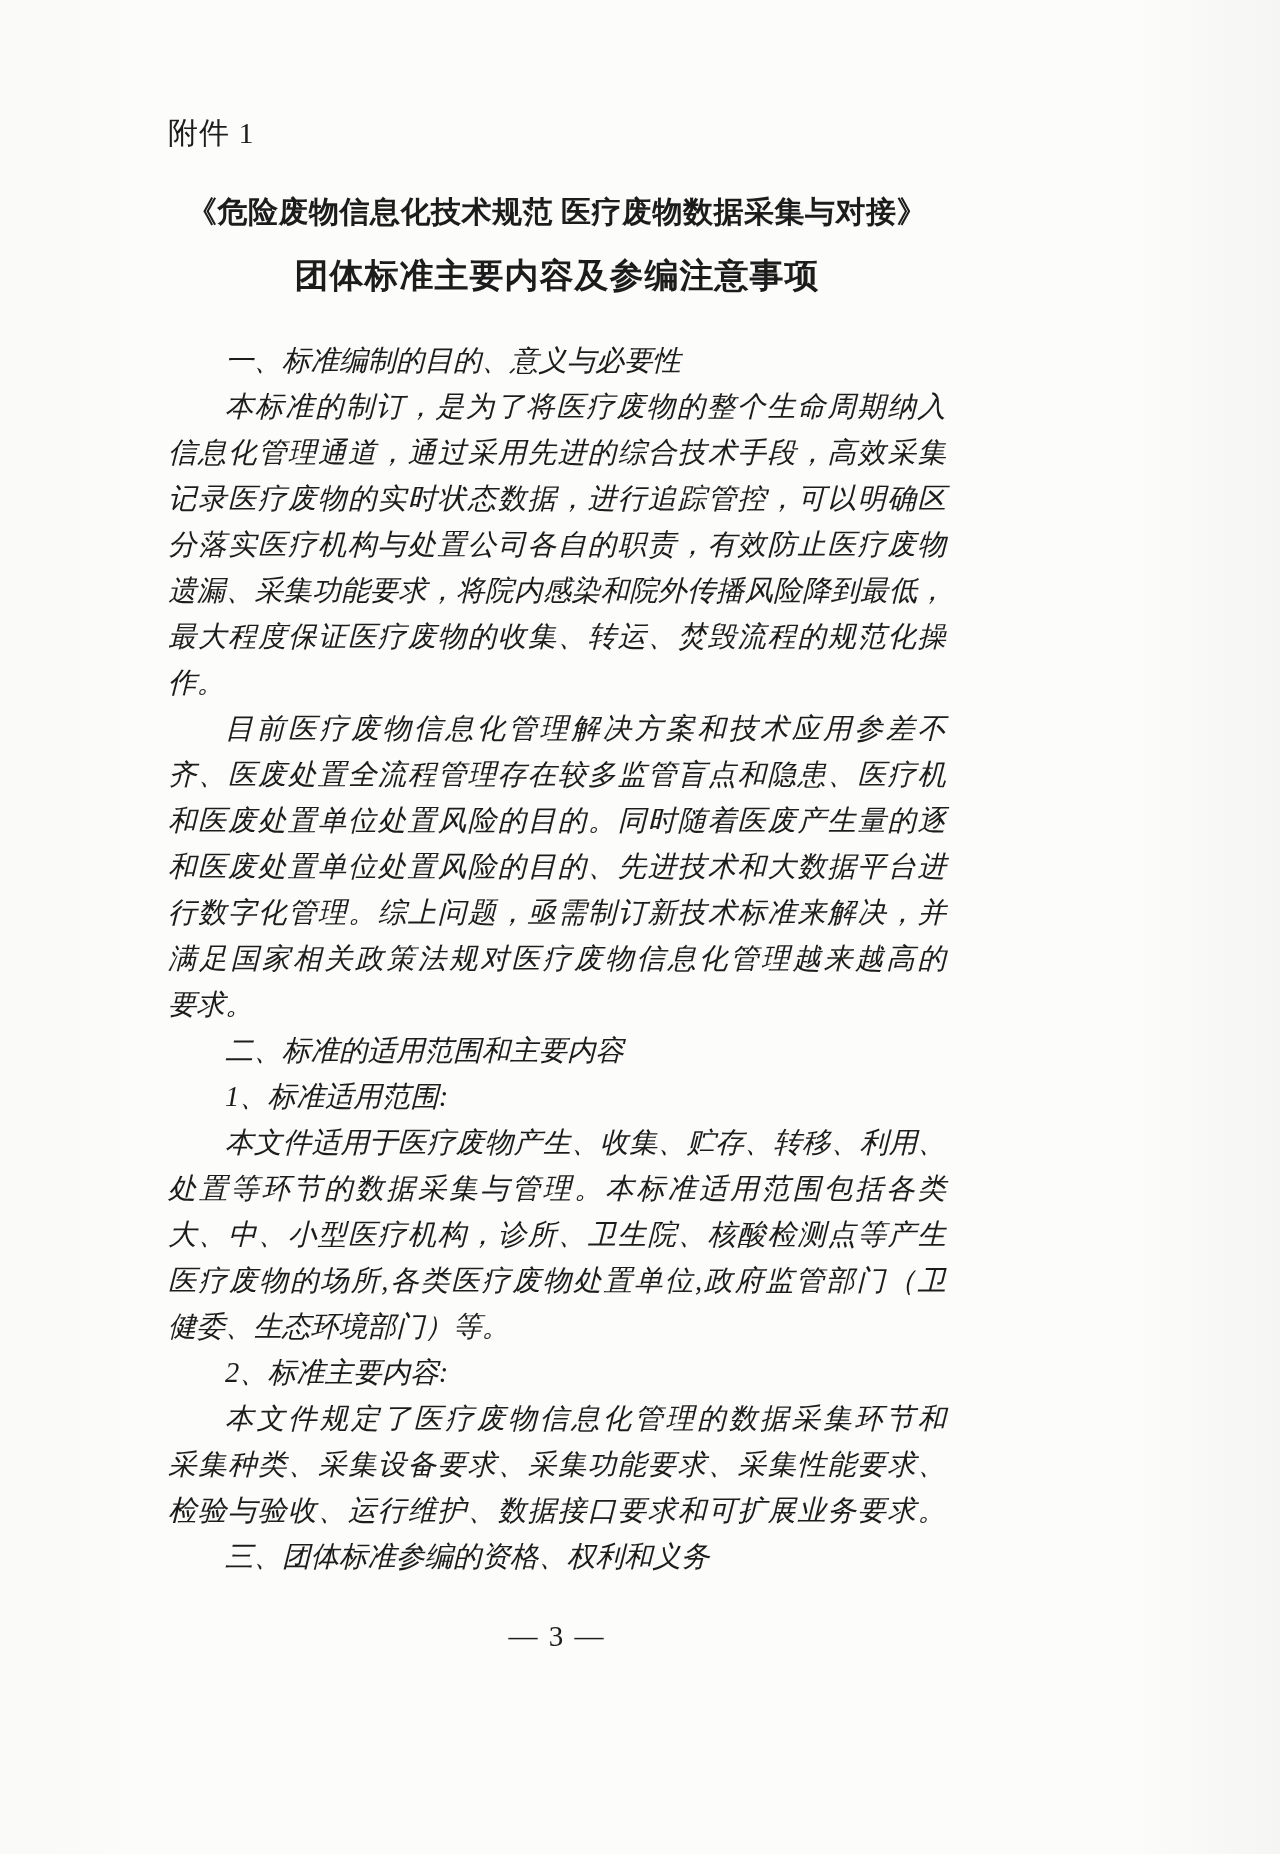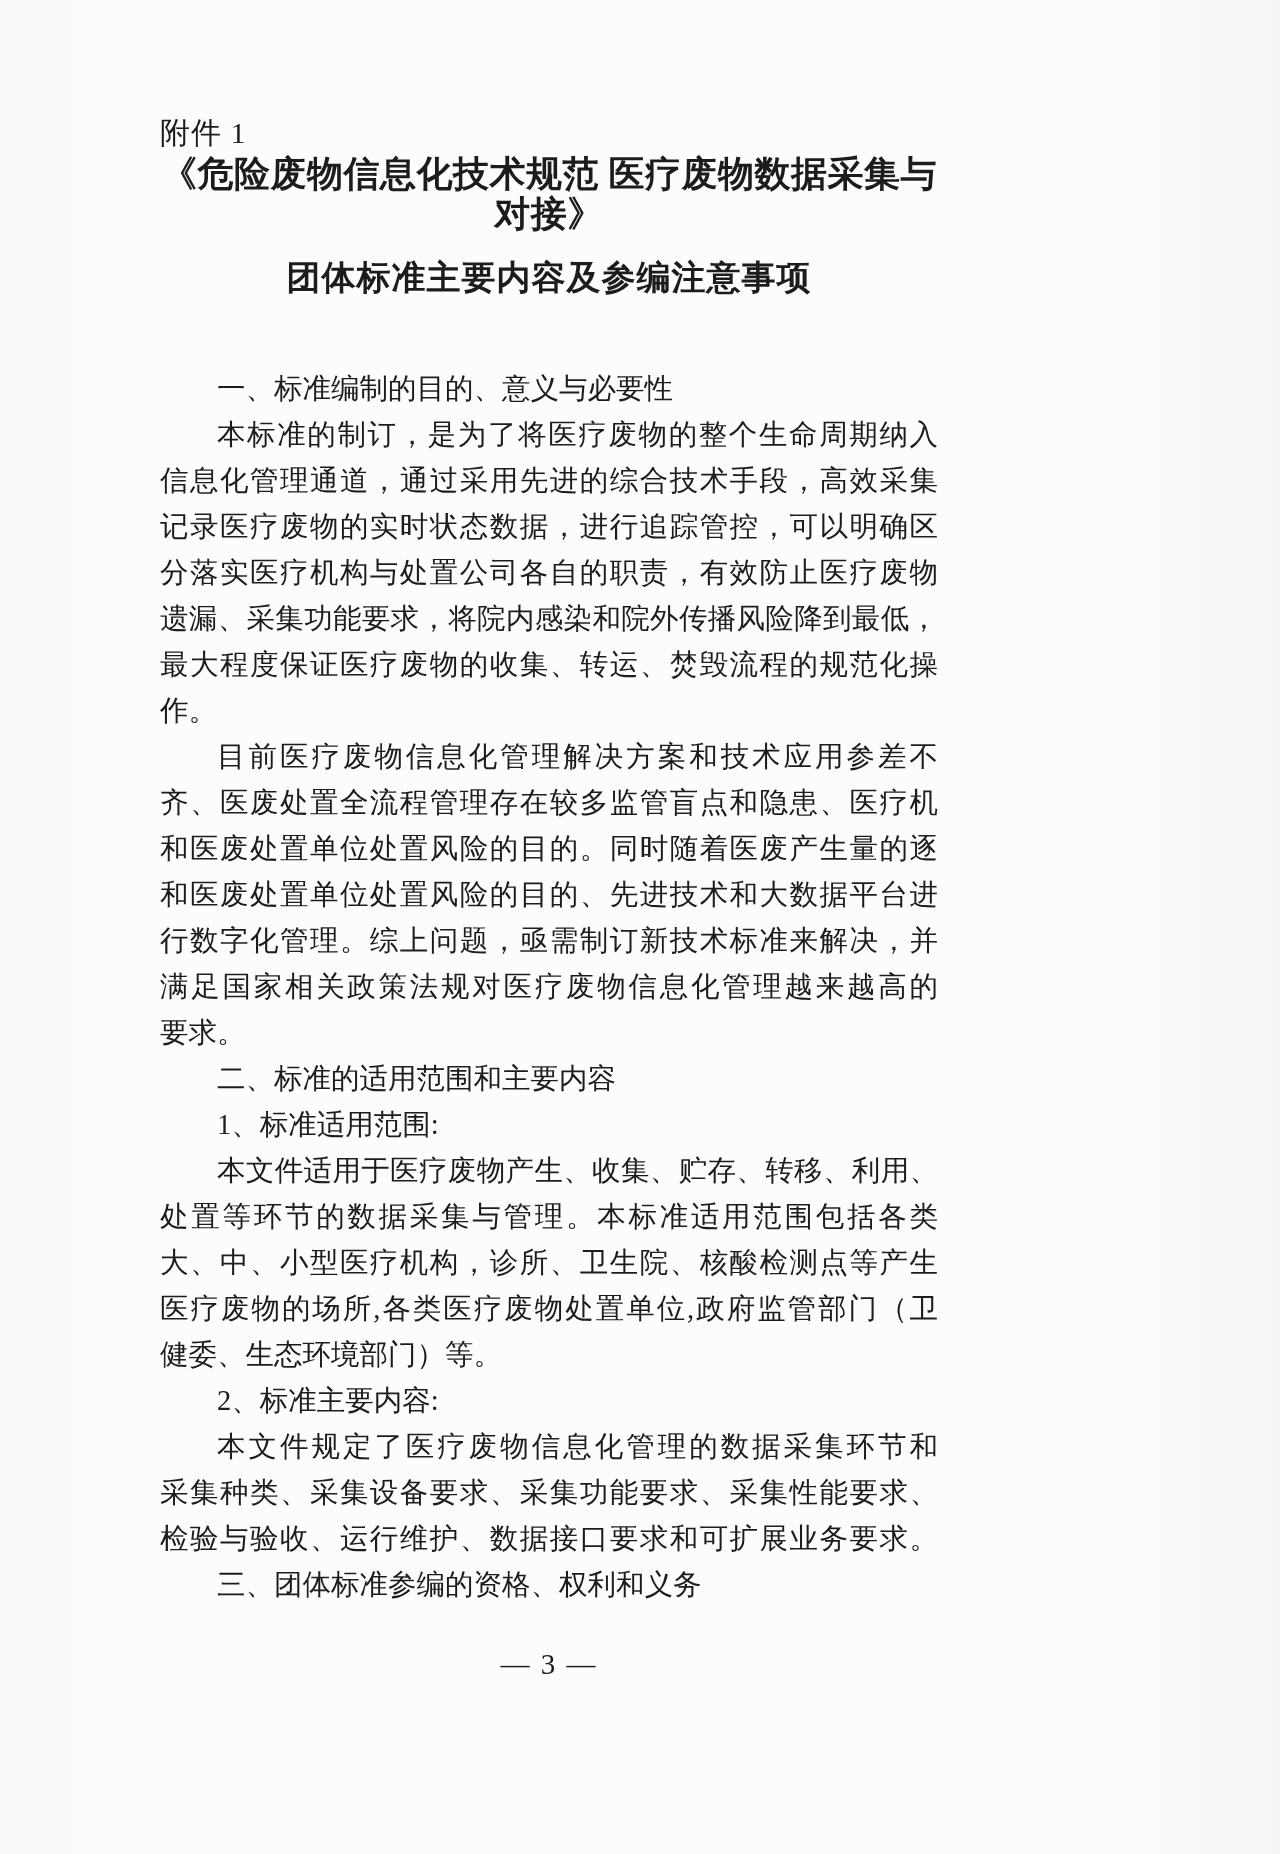--- a/index.html
+++ b/index.html
@@ -10,50 +10,51 @@
     width: 1280px;
     height: 1854px;
     margin: 0 auto;
     background: linear-gradient(90deg, #f9f9f7 0%, #fcfcfa 12%, #fcfcfa 88%, #f5f5f3 100%);
     color: #1c1c1c;
     overflow: hidden;
   }
 
   .doc {
     position: absolute;
-    left: 160px;
+    left: 168px;
     top: 0;
     width: 778px;
   }
 
   .attach {
     margin-top: 112px;
     font-size: 30px;
     line-height: 42px;
     letter-spacing: 1px;
   }
 
   .title1 {
+    margin-top: 38px;
     text-align: center;
     font-weight: bold;
-    font-size: 36px;
+    font-size: 30px;
     line-height: 40px;
     letter-spacing: 0.5px;
   }
 
   .title2 {
     margin-top: 24px;
     text-align: center;
     font-weight: bold;
     font-size: 34px;
     line-height: 40px;
     letter-spacing: 1px;
   }
 
-  .body-text { margin-top: 68px; }
+  .body-text { margin-top: 42px; font-style: italic; }
 
   .ln {
     font-size: 28.5px;
     line-height: 46px;
     height: 46px;
     white-space: nowrap;
   }
   
   .jf {
     white-space: normal;

